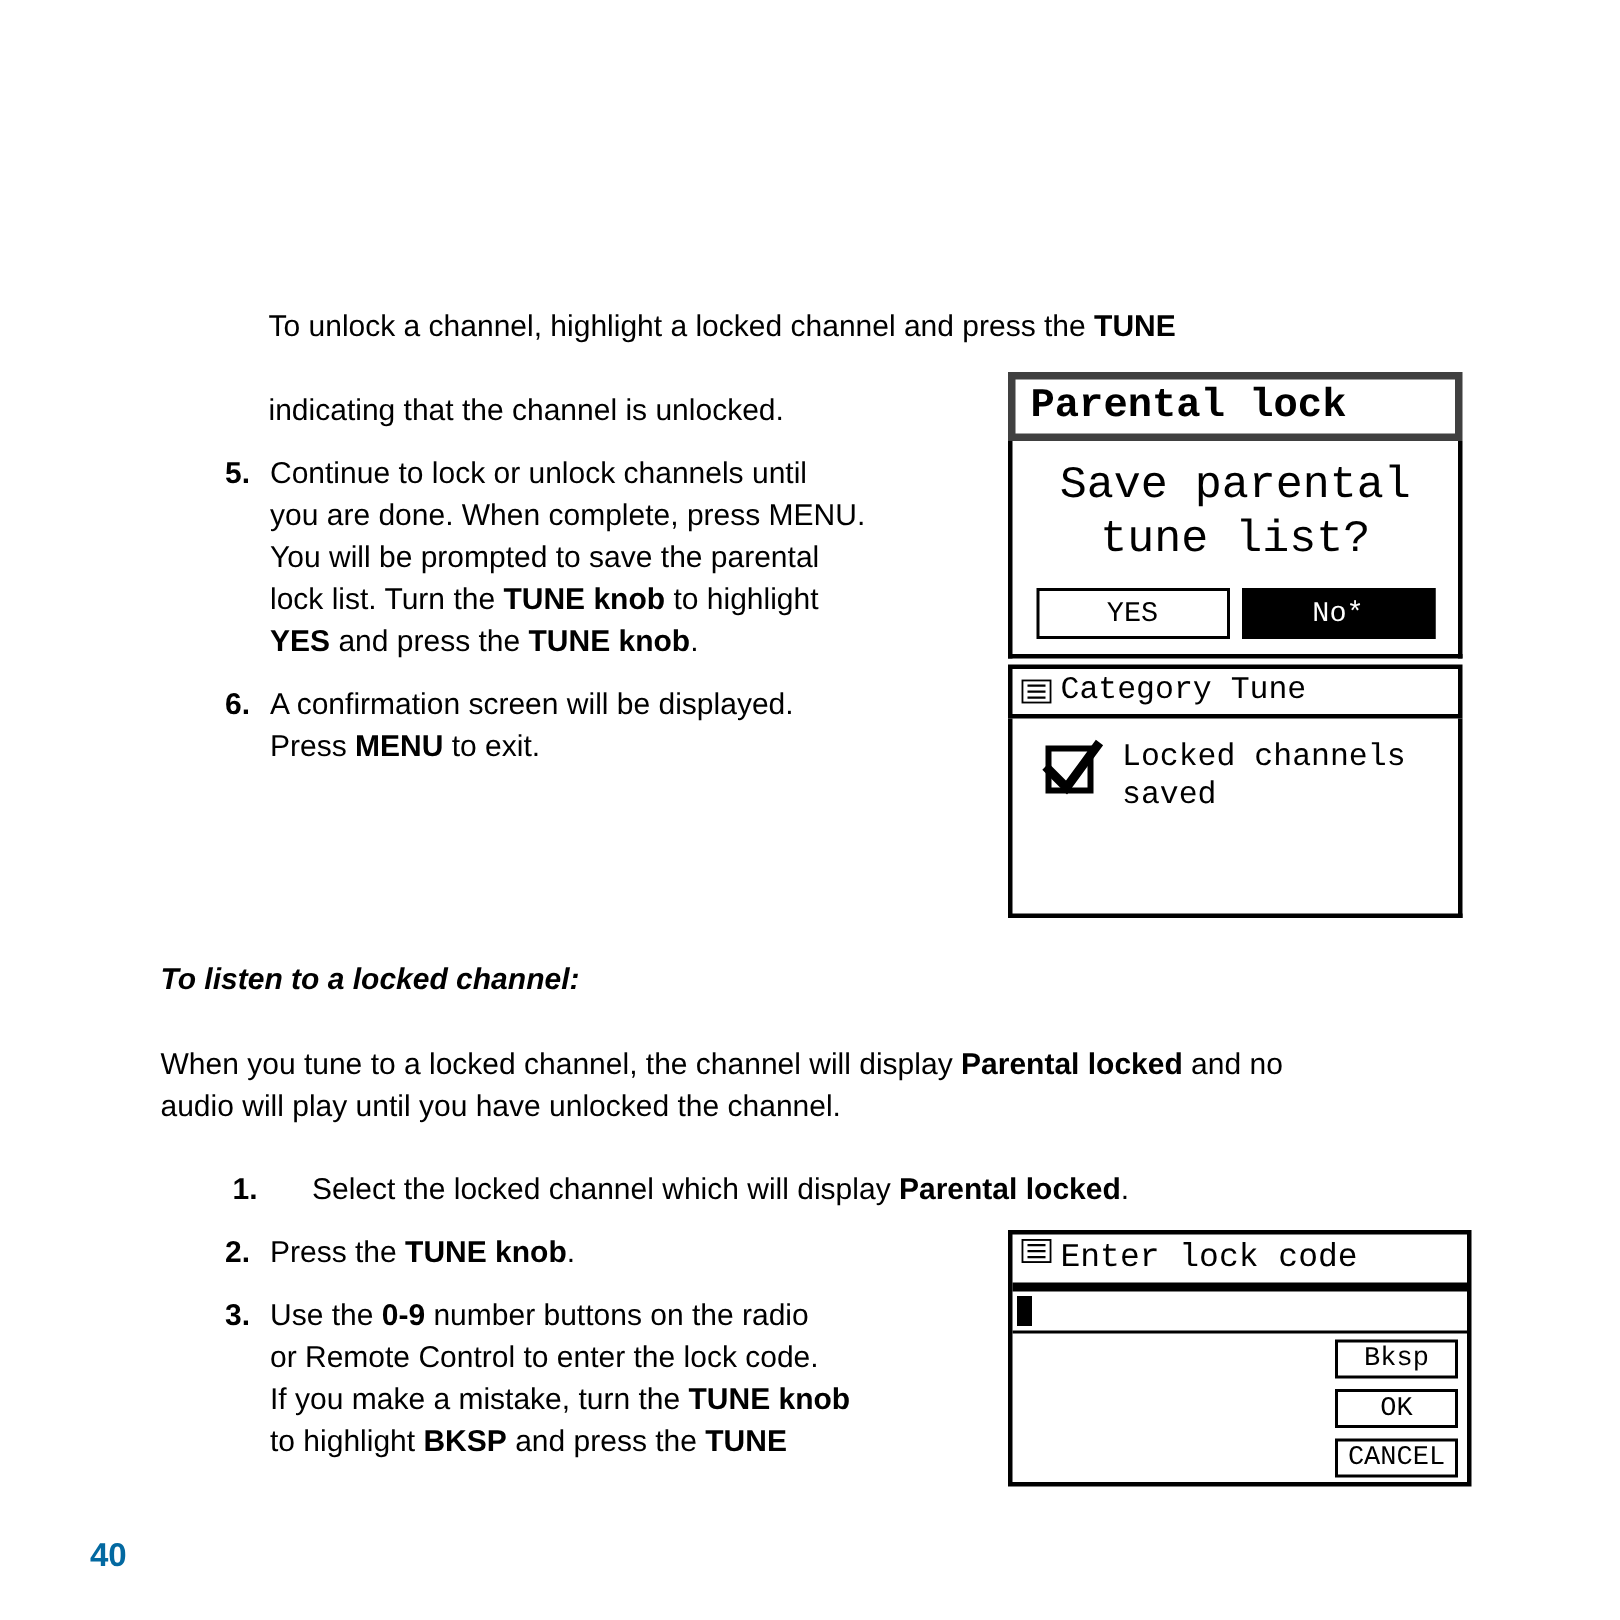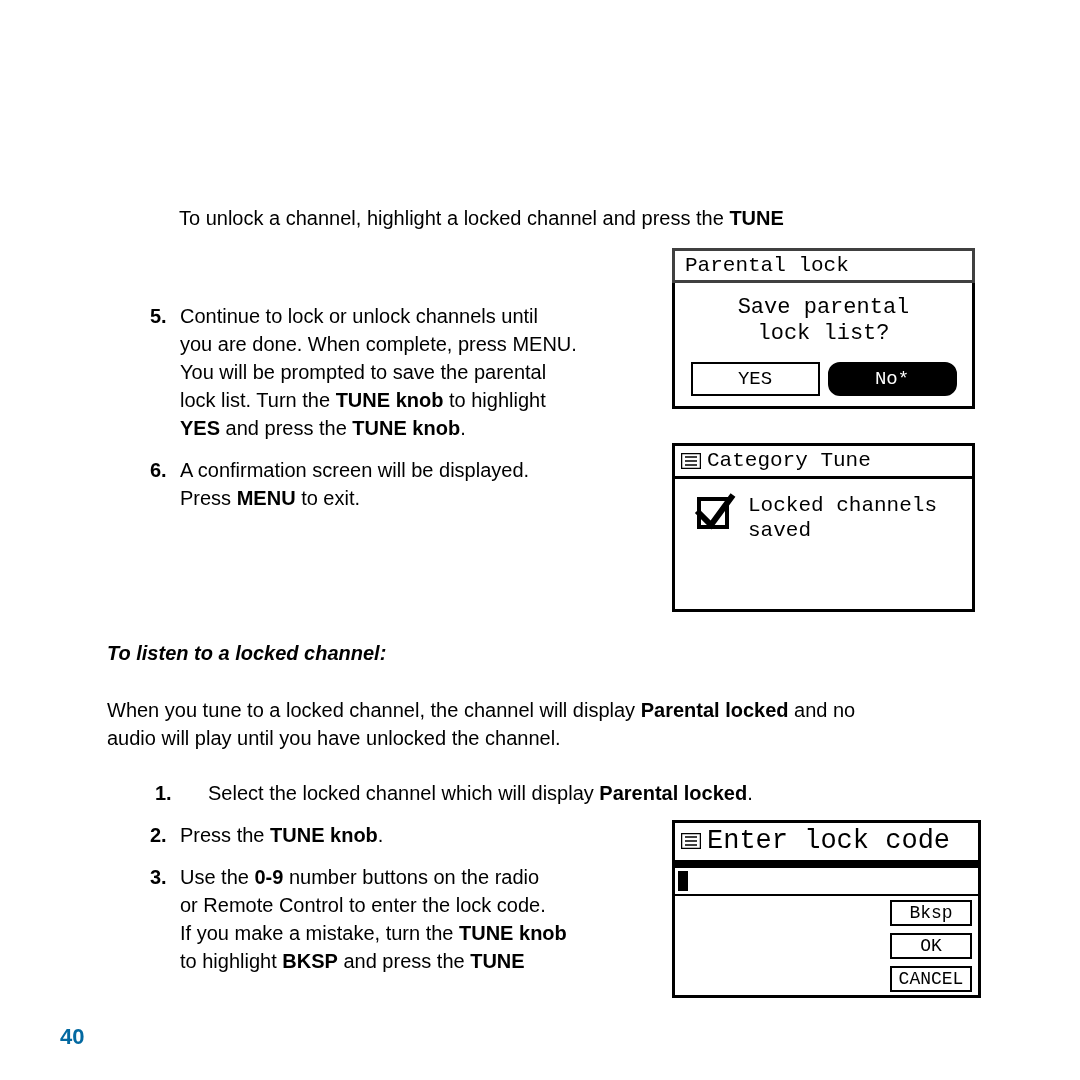--- a/index.html
+++ b/index.html
@@ -27,53 +27,53 @@
   .mono { font-family: "Courier New", Courier, monospace; }
 
   
   .box1 {
     position: absolute;
     left: 672px;
     top: 248px;
     width: 303px;
   }
   .box1-title {
-    border: 3px solid #404040;
+    border: 5px solid #404040;
     padding: 3px 10px 3px 10px;
-    font-size: 21px;
+    font-size: 27px;
+    font-weight: bold;
   }
   .box1-body {
     border: 3px solid #000;
     border-top: none;
     padding: 12px 6px 10px 6px;
     text-align: center;
   }
   .box1-q {
-    font-size: 22px;
+    font-size: 30px;
     line-height: 1.2;
     margin-bottom: 14px;
   }
   .box1-btns {
     display: flex;
     justify-content: center;
     gap: 8px;
   }
   .box1-btn {
     border: 2px solid #000;
     width: 125px;
     height: 30px;
     font-size: 19px;
     display: flex;
     align-items: center;
     justify-content: center;
   }
   .box1-btn.selected {
     background: #000;
     color: #fff;
-    border-radius: 12px;
   }
 
   
   .box2 {
     position: absolute;
     left: 672px;
     top: 443px;
     width: 303px;
     border-radius: 13px;
   }
@@ -108,25 +108,25 @@
   
   .box3 {
     position: absolute;
     left: 672px;
     top: 820px;
     width: 303px;
     border: 3px solid #000;
   }
   .box3-title {
     padding: 3px 6px 4px 6px;
-    font-size: 27px;
-    display: flex;
-    align-items: center;
+    font-size: 22px;
+    display: flex;
+    align-items: flex-start;
     gap: 6px;
-    border-bottom: 8px solid #000000;
+    border-bottom: 6px solid #000000;
   }
   .box3-input-row {
     border-bottom: 2px solid #000;
     height: 26px;
     position: relative;
   }
   .box3-cursor {
     position: absolute;
     left: 3px;
     top: 3px;
@@ -161,20 +161,23 @@
   }
 </style>
 </head>
 <body>
 
 <div class="page">
 
   <div class="body-text" style="left:179px; top:206px; width:795px;">
     <span>To unlock a channel, highlight a locked channel and press the </span><span class="bold">TUNE</span>
   </div>
+  <div class="body-text" style="left:179px; top:262px; width:480px;">
+    <span>indicating that the channel is unlocked.</span>
+  </div>
 
   <div class="body-text bold" style="left:150px; top:304px;">5.</div>
   <div class="body-text" style="left:180px; top:304px; width:470px;">Continue to lock or unlock channels until</div>
   <div class="body-text" style="left:180px; top:332px; width:470px;">you are done. When complete, press MENU.</div>
   <div class="body-text" style="left:180px; top:360px; width:470px;">You will be prompted to save the parental</div>
   <div class="body-text" style="left:180px; top:416px; width:470px;">
     <span class="bold">YES</span><span> and press the </span><span class="bold">TUNE knob</span><span>.</span>
   </div>
   <div class="body-text" style="left:180px; top:388px; width:470px;">
     <span>lock list. Turn the </span><span class="bold">TUNE knob</span><span> to highlight</span>
@@ -184,21 +187,21 @@
   <div class="body-text" style="left:180px; top:458px; width:470px;">A confirmation screen will be displayed.</div>
   <div class="body-text" style="left:180px; top:486px; width:470px;">
     <span>Press </span><span class="bold">MENU</span><span> to exit.</span>
   </div>
 
   <div class="box1">
     <div class="box1-title mono">Parental lock</div>
     <div class="box1-body">
       <div class="box1-q mono">
         <span>Save parental</span><br>
-        <span>lock list?</span>
+        <span>tune list?</span>
       </div>
       <div class="box1-btns">
         <div class="box1-btn mono">YES</div>
         <div class="box1-btn mono selected">No*</div>
       </div>
     </div>
   </div>
 
   <div class="box2">
     <div class="box2-title mono">

